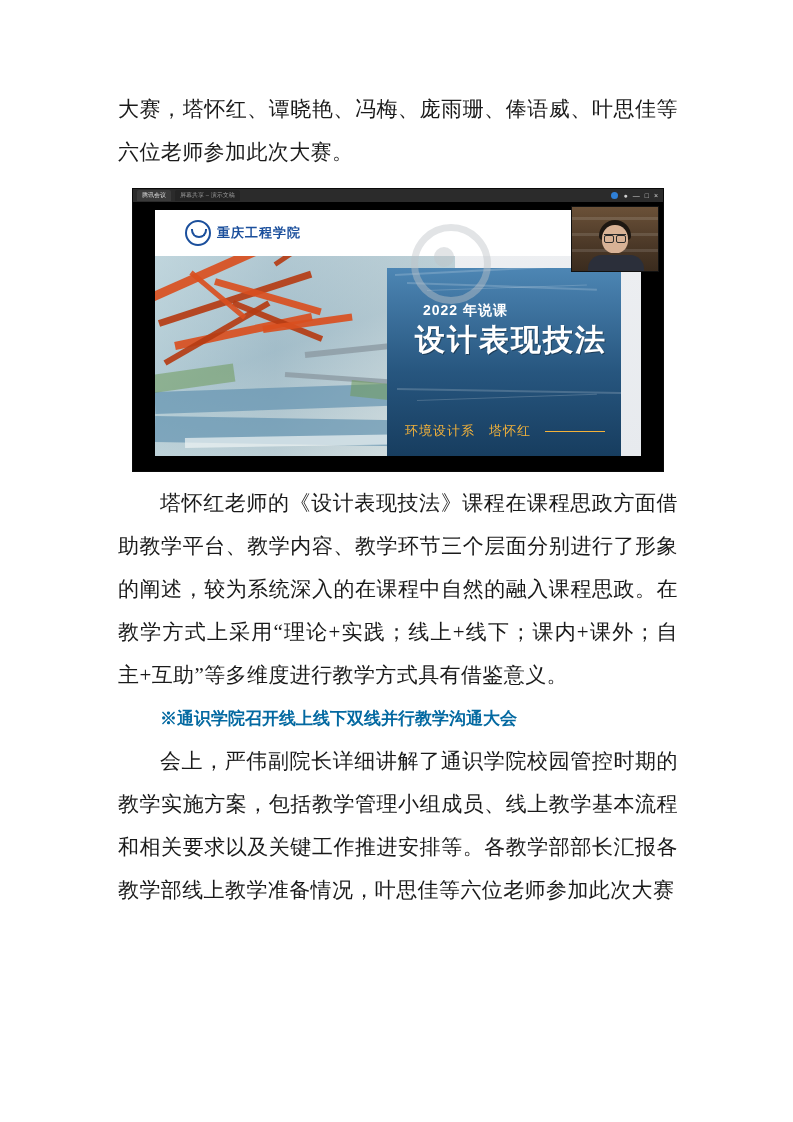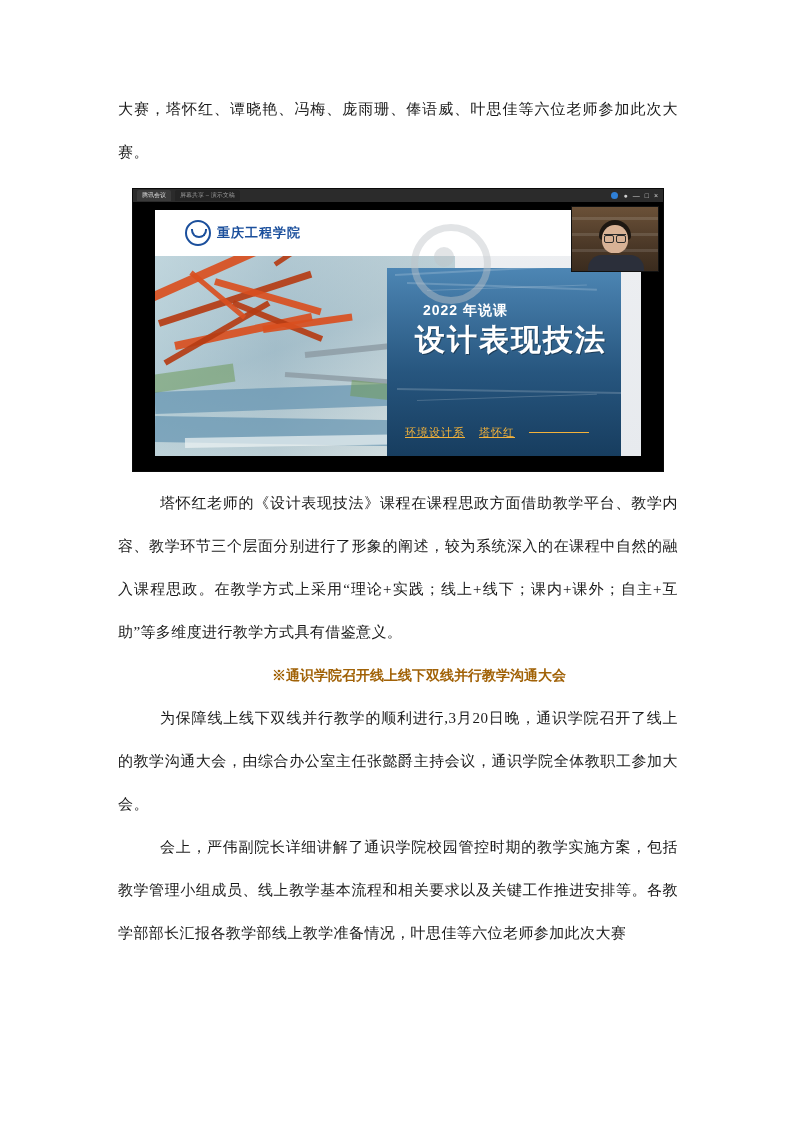--- a/index.html
+++ b/index.html
@@ -23,39 +23,38 @@
     background: #fff;
   }
   .content {
     position: absolute;
     left: 118px;
     top: 88px;
     width: 560px;
   }
   p.body-text {
     margin: 0 0 0 0;
-    font-size: 15px;
+    font-size: 21px;
     line-height: 43px;
     letter-spacing: 0.4px;
     text-align: justify;
     text-justify: inter-ideograph;
     color: #1a1a1a;
   }
   p.indent {
     text-indent: 42px;
     font-family: Liberation Serif, serif;
   }
   p.heading {
     margin: 0;
-    font-size: 14px;
+    font-size: 17px;
     line-height: 43px;
     font-weight: bold;
     text-indent: 42px;
-    color: #a16207;
-    text-align: center;
+    color: #0369a1;
   }
 
   
   .figure {
     width: 530px;
     height: 282px;
     margin: 14px 0 10px 14px;
     background: #000;
     position: relative;
     overflow: hidden;
@@ -222,27 +221,26 @@
     color: #ffffff;
     letter-spacing: 2px;
     text-shadow: 1px 1px 0 rgba(0,0,0,.35);
     margin-left: 16px;
   }
   .bp-footer {
     position: absolute;
     left: 18px;
     bottom: 16px;
     font-family: "Liberation Sans", sans-serif;
-    font-size: 11px;
+    font-size: 13px;
     color: #f3b23a;
     letter-spacing: 1px;
     display: flex;
     gap: 14px;
     align-items: center;
-    text-decoration: underline;
   }
   .bp-footer .rule {
     display: inline-block;
     width: 60px;
     height: 1px;
     background: #f3b23a;
   }
   
   .webcam {
     position: absolute;
@@ -380,17 +378,16 @@
           <span class="head"></span>
           <span class="glasses"></span>
           <span class="shoulders"></span>
         </div>
 
       </div>
     </div>
 
     <p class="body-text indent">塔怀红老师的《设计表现技法》课程在课程思政方面借助教学平台、教学内容、教学环节三个层面分别进行了形象的阐述，较为系统深入的在课程中自然的融入课程思政。在教学方式上采用“理论+实践；线上+线下；课内+课外；自主+互助”等多维度进行教学方式具有借鉴意义。</p>
     <p class="heading">※通识学院召开线上线下双线并行教学沟通大会</p>
-    <p class="body-text indent">为保障线上线下双线并行教学的顺利进行,3月20日晚，通识学院召开了线上的教学沟通大会，由综合办公室主任张懿爵主持会议，通识学院全体教职工参加大会。</p>
     <p class="body-text indent">会上，严伟副院长详细讲解了通识学院校园管控时期的教学实施方案，包括教学管理小组成员、线上教学基本流程和相关要求以及关键工作推进安排等。各教学部部长汇报各教学部线上教学准备情况，叶思佳等六位老师参加此次大赛</p>
 
   </div>
 </div>
 
 </body></html>

